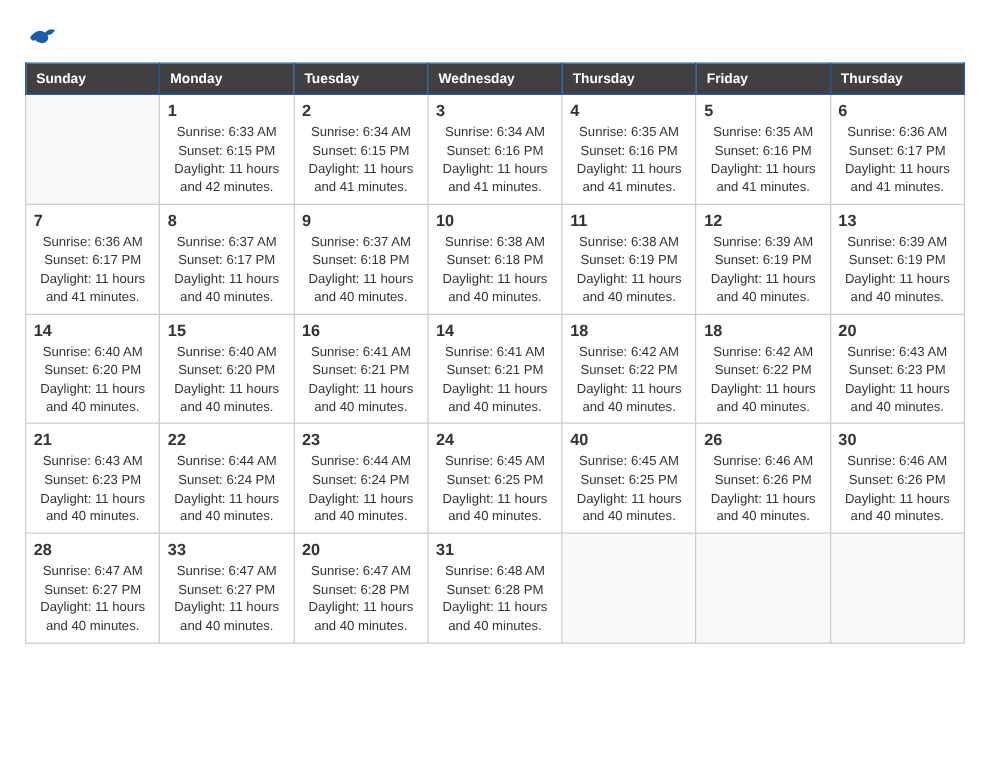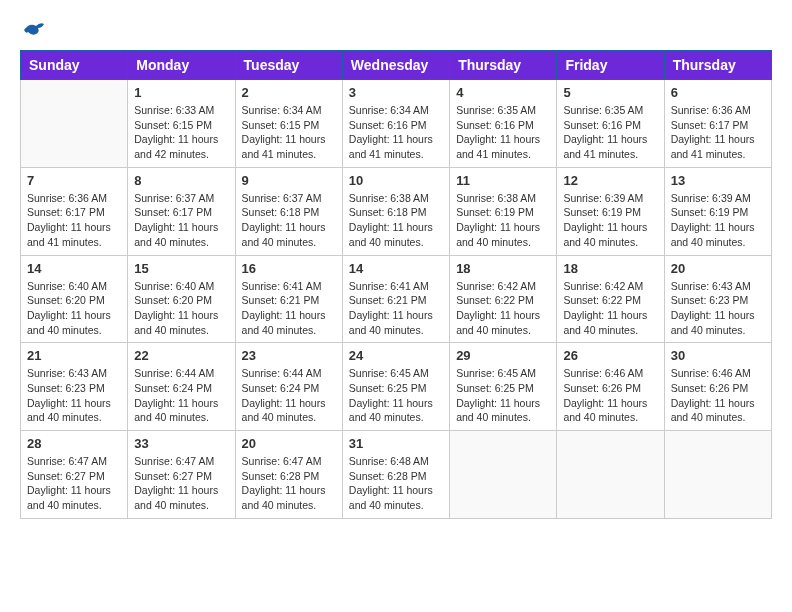--- a/index.html
+++ b/index.html
@@ -51,25 +51,25 @@
     .location {
       font-size: 16px;
       color: #555;
     }
     table {
       width: 100%;
       border-collapse: collapse;
       border: 1px solid #ccc;
     }
     .day-header {
-      background-color: #6d28d9;
+      background-color: #404040;
       color: #fff;
       text-align: left;
       padding: 6px 8px;
-      font-size: 14px;
+      font-size: 11px;
       font-weight: bold;
       border: 1px solid #1a5fa8;
     }
     .cal-cell {
       border: 1px solid #ccc;
       vertical-align: top;
       padding: 5px 6px;
       width: 107px;
       min-height: 80px;
       font-size: 11px;
@@ -80,20 +80,21 @@
     }
     .day-number {
       font-size: 13px;
       font-weight: bold;
       margin-bottom: 3px;
     }
     .cell-info {
       font-size: 10.5px;
       line-height: 1.4;
       color: #333;
+      text-align: center;
     }
     tr { vertical-align: top; }
   </style>
 </head>
 <body>
 
 <div class="header">
   <div class="logo">
     <div class="logo-text">
       <span class="logo-general"></span>
@@ -220,21 +221,21 @@
         </td>
         <td class="cal-cell">
           <div class="day-number">23</div>
           <div class="cell-info">Sunrise: 6:44 AM<br>Sunset: 6:24 PM<br>Daylight: 11 hours and 40 minutes.</div>
         </td>
         <td class="cal-cell">
           <div class="day-number">24</div>
           <div class="cell-info">Sunrise: 6:45 AM<br>Sunset: 6:25 PM<br>Daylight: 11 hours and 40 minutes.</div>
         </td>
         <td class="cal-cell">
-          <div class="day-number">29</div>
+          <div class="day-number">40</div>
           <div class="cell-info">Sunrise: 6:45 AM<br>Sunset: 6:25 PM<br>Daylight: 11 hours and 40 minutes.</div>
         </td>
         <td class="cal-cell">
           <div class="day-number">26</div>
           <div class="cell-info">Sunrise: 6:46 AM<br>Sunset: 6:26 PM<br>Daylight: 11 hours and 40 minutes.</div>
         </td>
         <td class="cal-cell">
           <div class="day-number">30</div>
           <div class="cell-info">Sunrise: 6:46 AM<br>Sunset: 6:26 PM<br>Daylight: 11 hours and 40 minutes.</div>
         </td>

